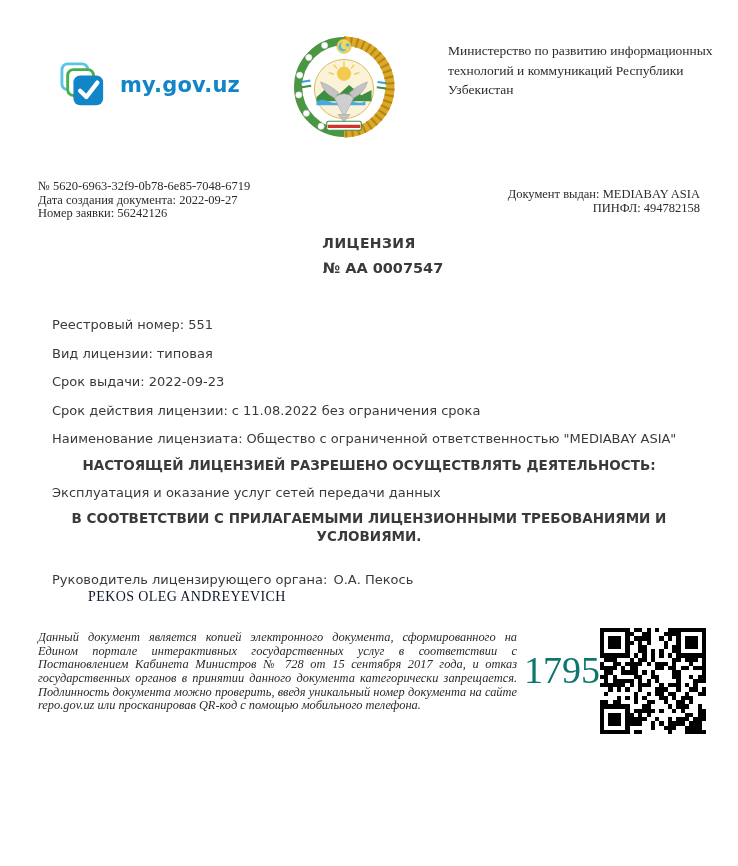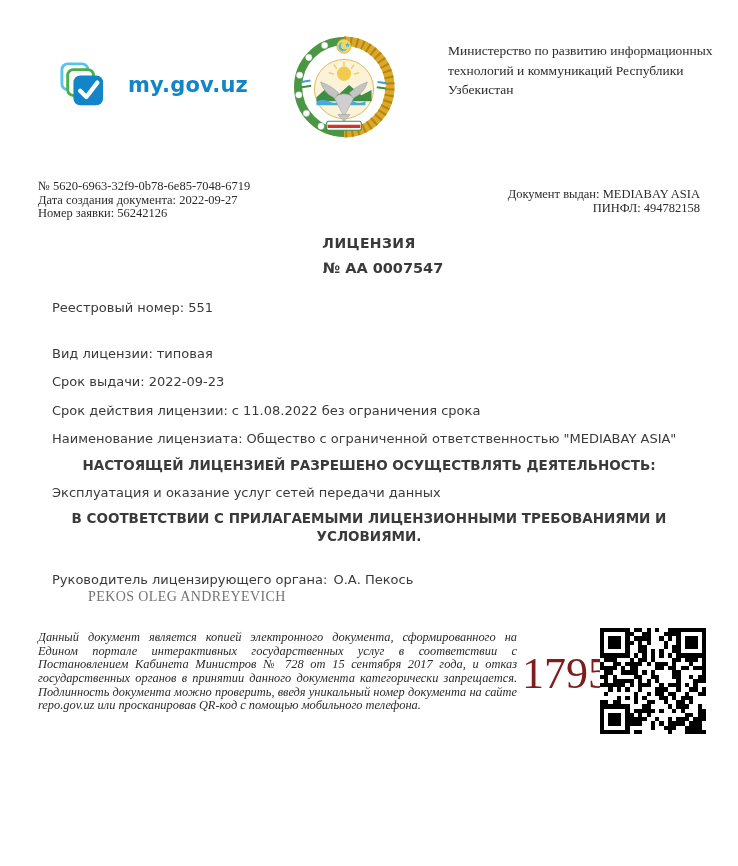--- a/index.html
+++ b/index.html
@@ -5,21 +5,21 @@
   * { margin:0; padding:0; box-sizing:border-box; }
   html,body { background:#ffffff; }
   .page {
     position:relative; width:738px; height:866px; background:#fff;
     font-family:"DejaVu Sans", sans-serif; color:#333; overflow:hidden;
   }
 
   
   .logo { position:absolute; left:60px; top:62px; display:flex; align-items:center; }
   .logo-icon { width:46px; height:46px; }
-  .logo-text { margin-left:22px; font-size:21px; font-weight:bold; color:#1285c8; letter-spacing:0.2px; }
+  .logo-text { margin-left:14px; font-size:21px; font-weight:bold; color:#1285c8; letter-spacing:0.2px; }
   .emblem { position:absolute; left:293px; top:36px; width:102px; height:102px; }
   .ministry {
     position:absolute; left:448px; top:41px; width:272px;
     font-family:"Liberation Serif", serif; font-size:13.5px; line-height:19.6px;
     text-align:left; color:#2b2b2b;
   }
 
   
   .meta-left {
     position:absolute; left:38px; top:180px;
@@ -37,30 +37,30 @@
              font-size:14.5px; font-weight:bold; color:#3a3a3a;padding-left:28px; }
 
   
   .detail-line { position:absolute; left:52px; font-size:13px; color:#3a3a3a; white-space:nowrap; }
   .detail-line .val { margin-left:4px; }
   .detail-line.tight .val { margin-left:4px; }
   .detail-line.medium .val { margin-left:6px; }
   .center-bold { position:absolute; left:59px; width:620px; text-align:center;
                  font-size:13.5px; font-weight:bold; color:#3a3a3a; line-height:17.5px; }
   .pekos { position:absolute; left:88px; top:589px; font-family:"Liberation Serif", serif;
-           font-size:14px; color:#737373; letter-spacing:0.4px; }
+           font-size:14px; color:#0f172a; letter-spacing:0.4px; }
 
   
   .disclaimer {
     position:absolute; left:38px; top:631px; width:479px;
     font-family:"Liberation Serif", serif; font-size:12.4px; line-height:13.65px;
     text-align:justify; color:#2b2b2b;font-style:italic;
   }
-  .verify-code { position:absolute; left:522px; top:648px; width:78px; 
-                 font-family:"Liberation Serif", serif; font-size:44px; color:#7f1d1d; }
+  .verify-code { position:absolute; left:522px; top:648px; width:78px; text-align:right;
+                 font-family:"Liberation Serif", serif; font-size:38px; color:#0f766e; }
   .qr-box { position:absolute; left:600px; top:628px; width:106px; height:106px; }
 </style>
 </head>
 <body>
 
 <div class="page">
 
   <div class="logo">
     <svg class="logo-icon" viewBox="0 0 48 48">
       <rect x="2" y="2" width="27" height="27" rx="6" fill="#ffffff" stroke="#59c3ea" stroke-width="3"></rect>
@@ -132,21 +132,21 @@
     <div>Номер заявки: 56242126</div>
   </div>
   <div class="meta-right">
     <div>Документ выдан: MEDIABAY ASIA</div>
     <div>ПИНФЛ: 494782158</div>
   </div>
 
   <div class="title-1">ЛИЦЕНЗИЯ</div>
   <div class="title-2">№ AA 0007547</div>
 
-  <div class="detail-line tight" style="top:300px">
+  <div class="detail-line tight" style="top:317px">
     <span>Реестровый номер:</span><span class="val">551</span>
   </div>
   <div class="detail-line" style="top:346px">
     <span>Вид лицензии:</span><span class="val">типовая</span>
   </div>
   <div class="detail-line" style="top:374px">
     <span>Срок выдачи:</span><span class="val">2022-09-23</span>
   </div>
   <div class="detail-line" style="top:403px">
     <span>Срок действия лицензии:</span><span class="val">с 11.08.2022 без ограничения срока</span>

